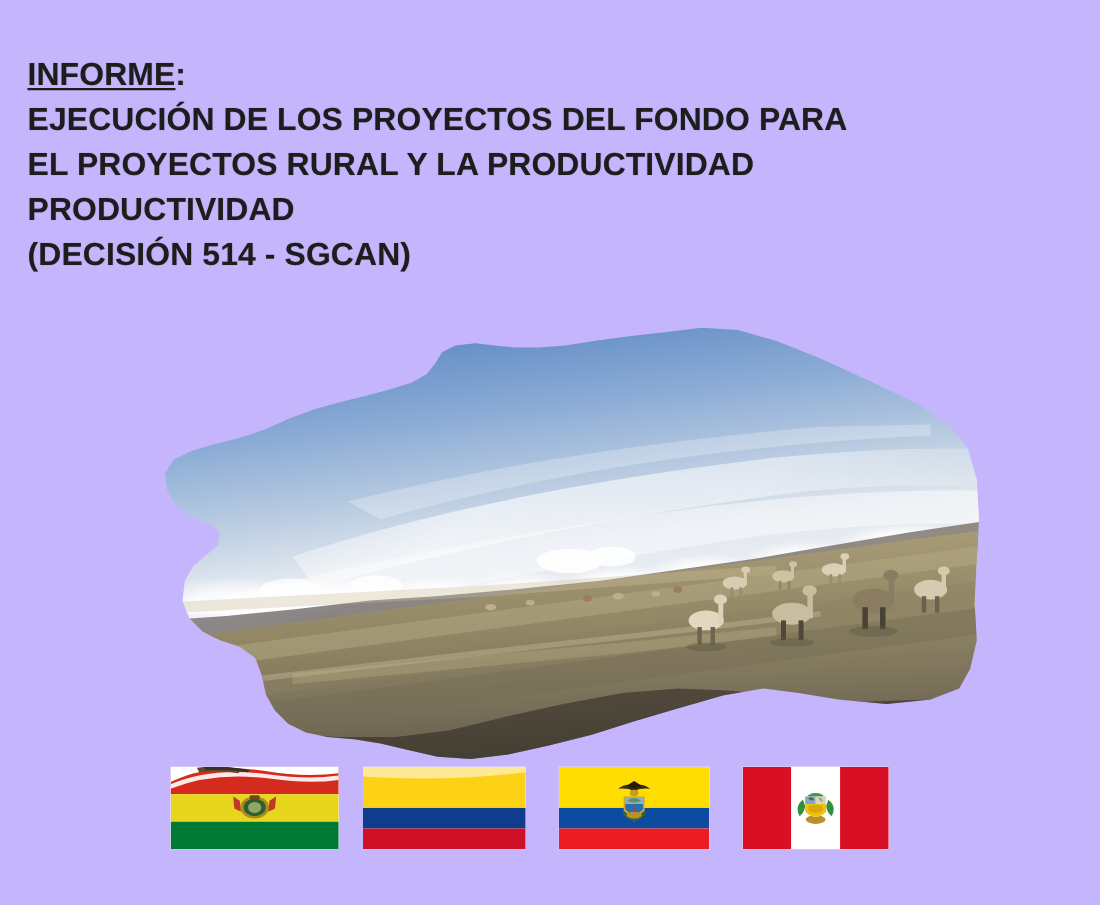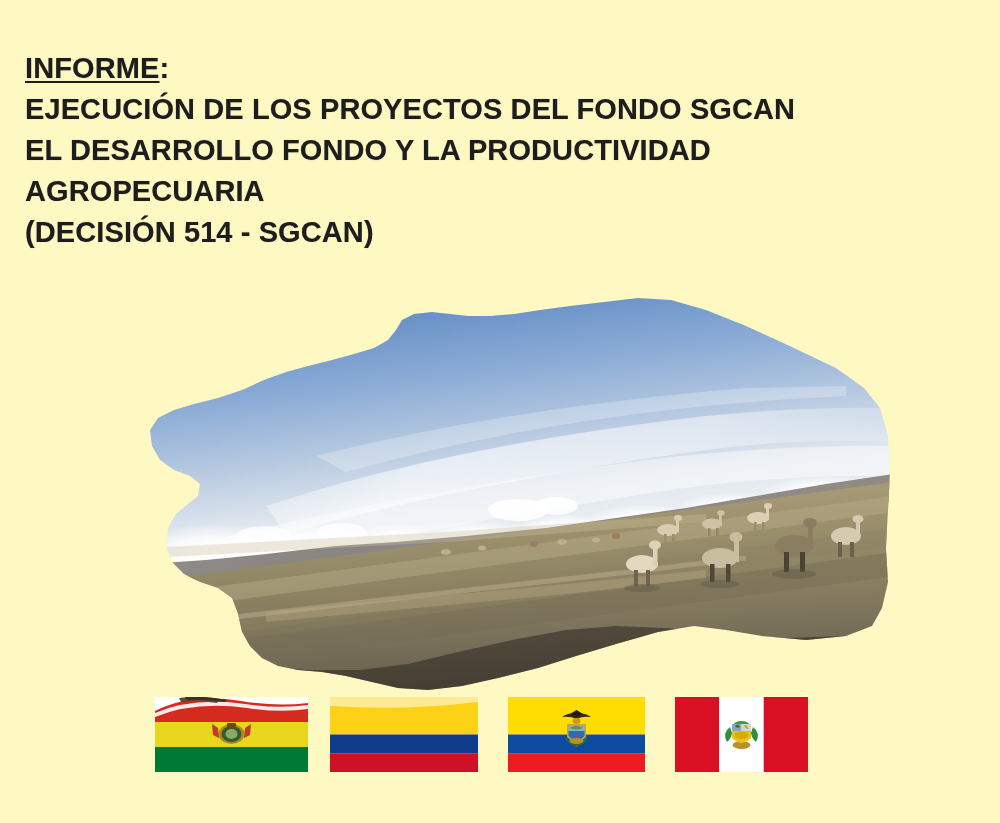--- a/index.html
+++ b/index.html
@@ -3,21 +3,21 @@
 <meta charset="utf-8">
 <style>
   html,body{margin:0;padding:0;}
   body{
     width:1000px;height:823px;
     background:#ffffff;
     font-family:"Liberation Sans", sans-serif;
     overflow:hidden;
     position:relative;
   }
-  .slide{position:absolute;inset:0;background:#fef9c3;padding-left:30px;}
+  .slide{position:absolute;inset:0;background:#c4b5fd;padding-left:30px;}
 
   
   .title-block{
     position:absolute;
     left:25px;top:48px;
     width:900px;
   }
   .title-line{
     font-size:29px;
     font-weight:bold;
@@ -63,25 +63,25 @@
 </style>
 </head>
 <body>
 
 <div class="slide">
 
   <div class="title-block">
 
     <div class="title-line underlined"><span class="u">INFORME</span><span>:</span></div>
 
-    <div class="title-line">EJECUCIÓN DE LOS PROYECTOS DEL FONDO SGCAN</div>
-
-    <div class="title-line">EL DESARROLLO FONDO Y LA PRODUCTIVIDAD</div>
-
-    <div class="title-line">AGROPECUARIA</div>
+    <div class="title-line">EJECUCIÓN DE LOS PROYECTOS DEL FONDO PARA</div>
+
+    <div class="title-line">EL PROYECTOS RURAL Y LA PRODUCTIVIDAD</div>
+
+    <div class="title-line">PRODUCTIVIDAD</div>
 
     <div class="title-line">(DECISIÓN 514 - SGCAN)</div>
 
   </div>
 
   <div class="photo-wrap">
     <svg class="photo-svg" viewBox="0 0 748 396" preserveAspectRatio="none">
       <defs>
 
         <clipPath id="cutout">

